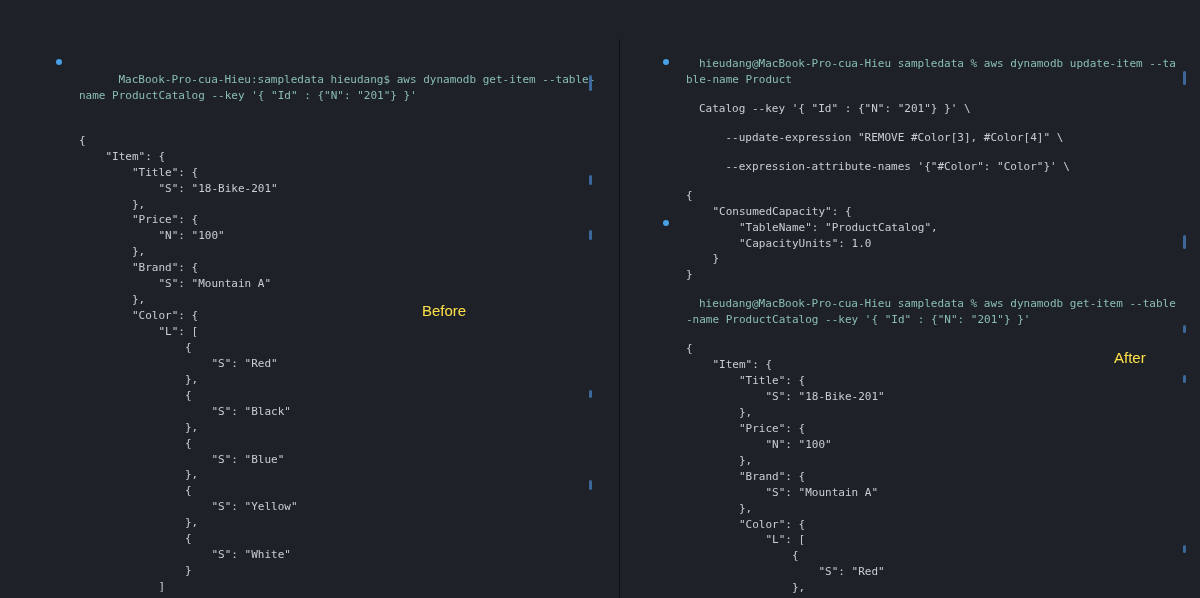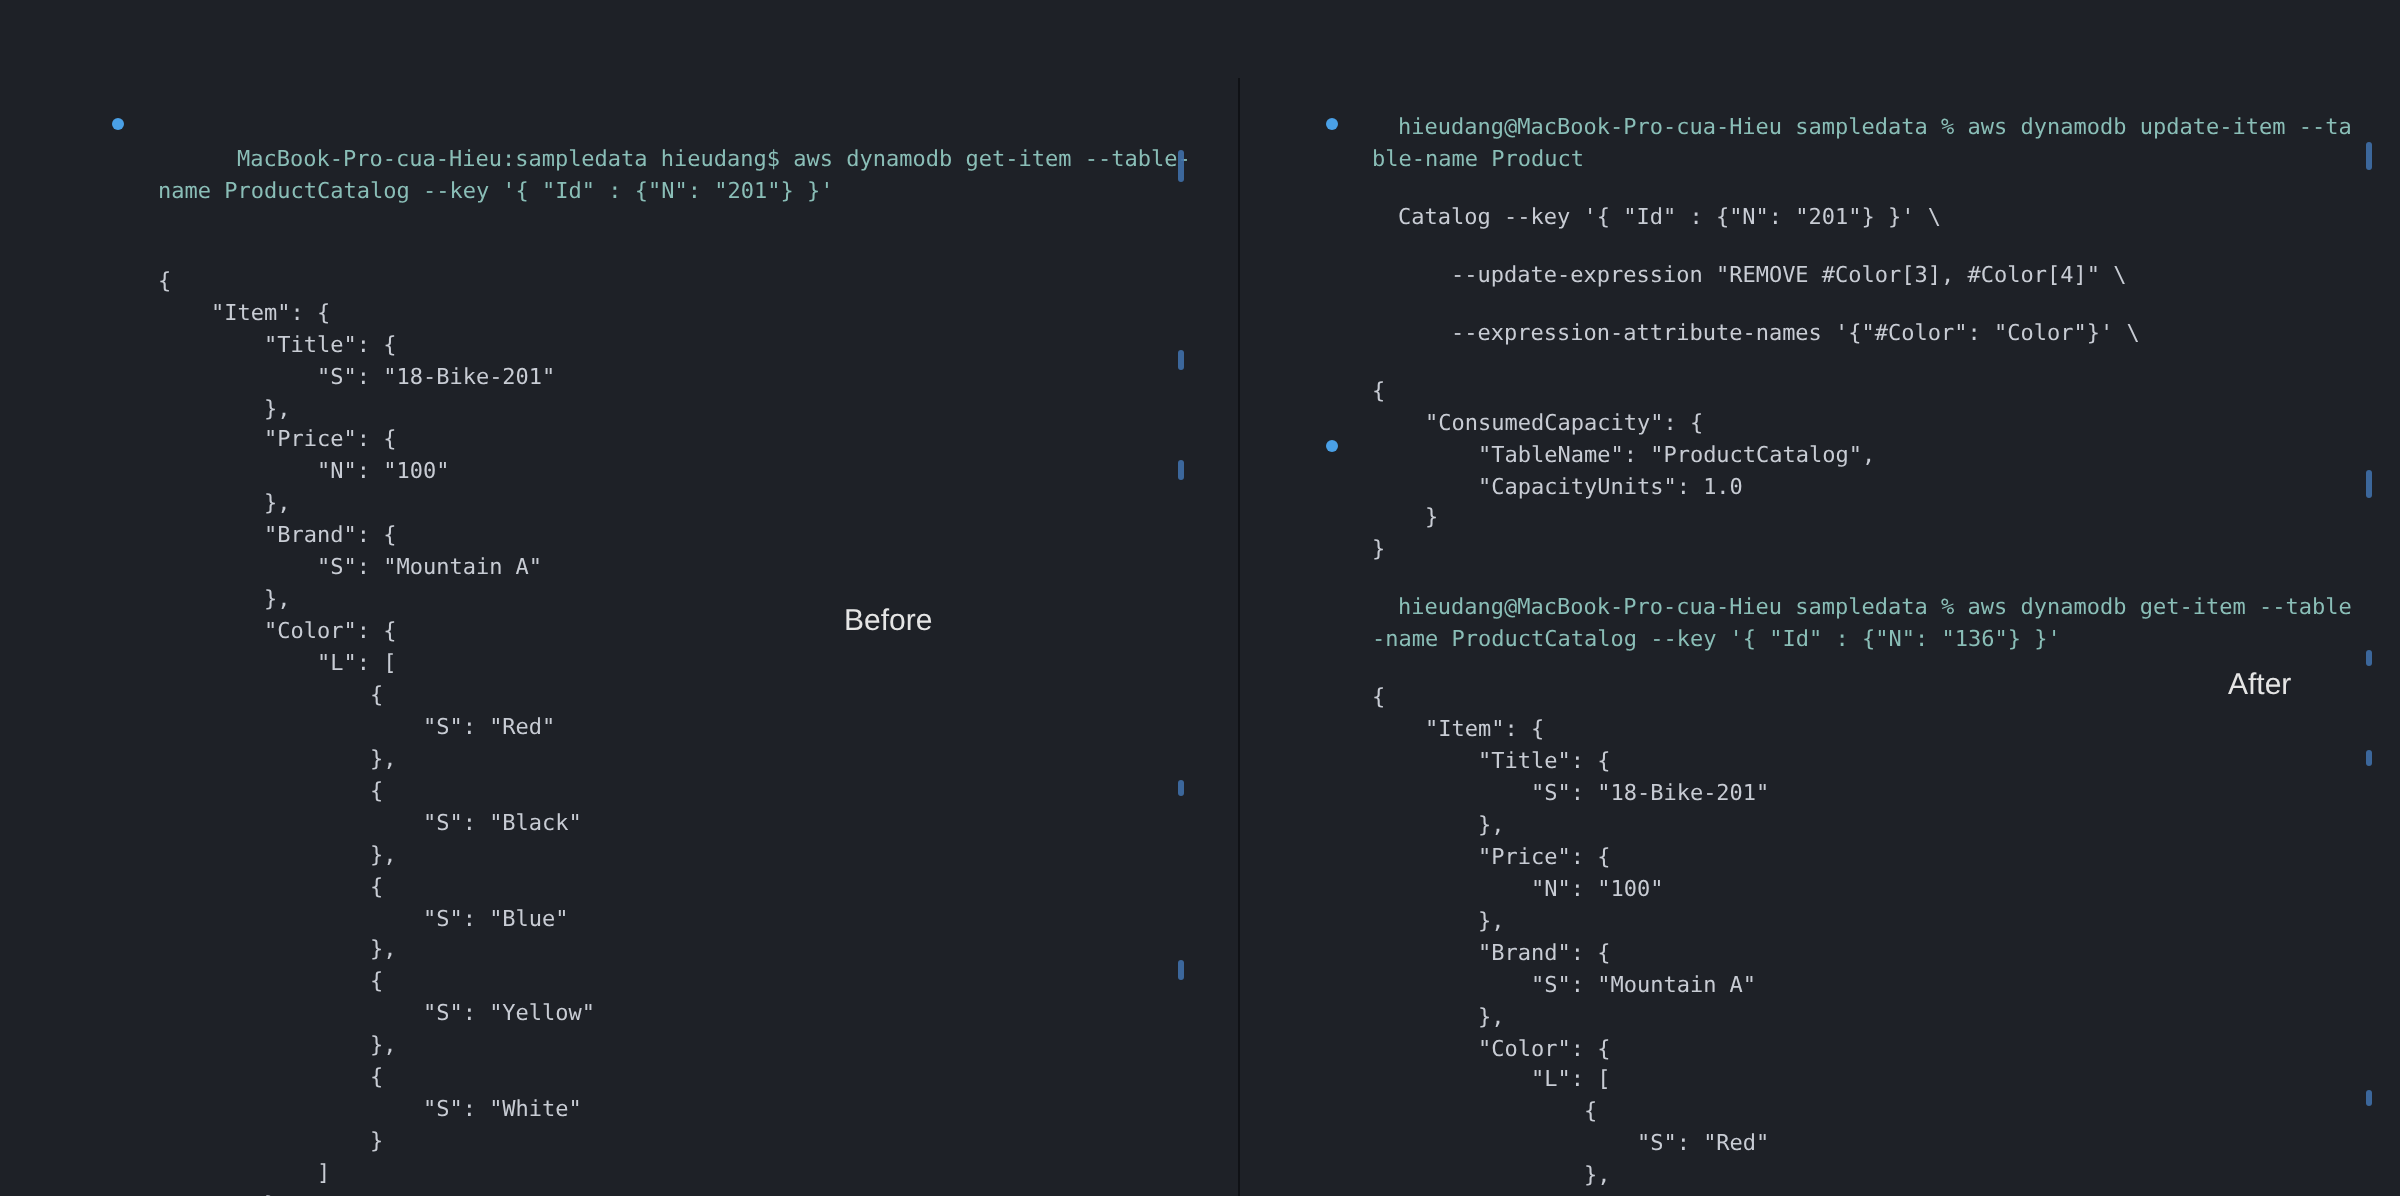--- a/index.html
+++ b/index.html
@@ -28,21 +28,21 @@
       width: 6px; height: 6px;
       border-radius: 50%;
       background: #4aa0e6;
     }
     .prompt-line { white-space: pre-wrap; word-break: break-all; }
     .host { color: #8abeb7; }
     .cmd { color: #c8ccd4; }
     .json { white-space: pre; color: #c8ccd4; }
     .label {
       position: absolute;
-      color: #e5e5e5;
+      color: #fde047;
       font-size: 15px;
       font-family: -apple-system, "Helvetica Neue", Arial, sans-serif;
       font-weight: 400;
       pointer-events: none;
     }
     .scrollbar-track {
       position: absolute;
       right: 0; top: 0; bottom: 0;
       width: 8px;
     }
@@ -130,21 +130,21 @@
     <div class="json">{
     "ConsumedCapacity": {
         "TableName": "ProductCatalog",
         "CapacityUnits": 1.0
     }
 }</div>
   </div>
 
   <div class="dot" style="top:168px"></div>
   <div class="block">
-    <div class="prompt-line"><span class="host">hieudang@MacBook-Pro-cua-Hieu sampledata % aws dynamodb get-item --table-name ProductCatalog --key '{ "Id" : {"N": "136"} }'</span></div>
+    <div class="prompt-line"><span class="host">hieudang@MacBook-Pro-cua-Hieu sampledata % aws dynamodb get-item --table-name ProductCatalog --key '{ "Id" : {"N": "201"} }'</span></div>
     <div class="json">{
     "Item": {
         "Title": {
             "S": "18-Bike-201"
         },
         "Price": {
             "N": "100"
         },
         "Brand": {
             "S": "Mountain A"
@@ -166,21 +166,21 @@
             "S": "201 Description"
         },
         "ProductCategory": {
             "S": "Bicycle"
         },
         "Id": {
             "N": "201"
         },</div>
   </div>
 
-  <div class="label" style="top:280px; left:455px;">After</div>
+  <div class="label" style="top:295px; left:455px;">After</div>
 
   <div class="scrollbar-track">
     <div class="scroll-seg" style="top:6px; height:14px;"></div>
     <div class="scroll-seg" style="top:170px; height:14px;"></div>
     <div class="scroll-seg" style="top:260px; height:8px;"></div>
     <div class="scroll-seg" style="top:310px; height:8px;"></div>
     <div class="scroll-seg" style="top:480px; height:8px;"></div>
     <div class="scroll-seg" style="top:560px; height:8px;"></div>
   </div>
 </div>

